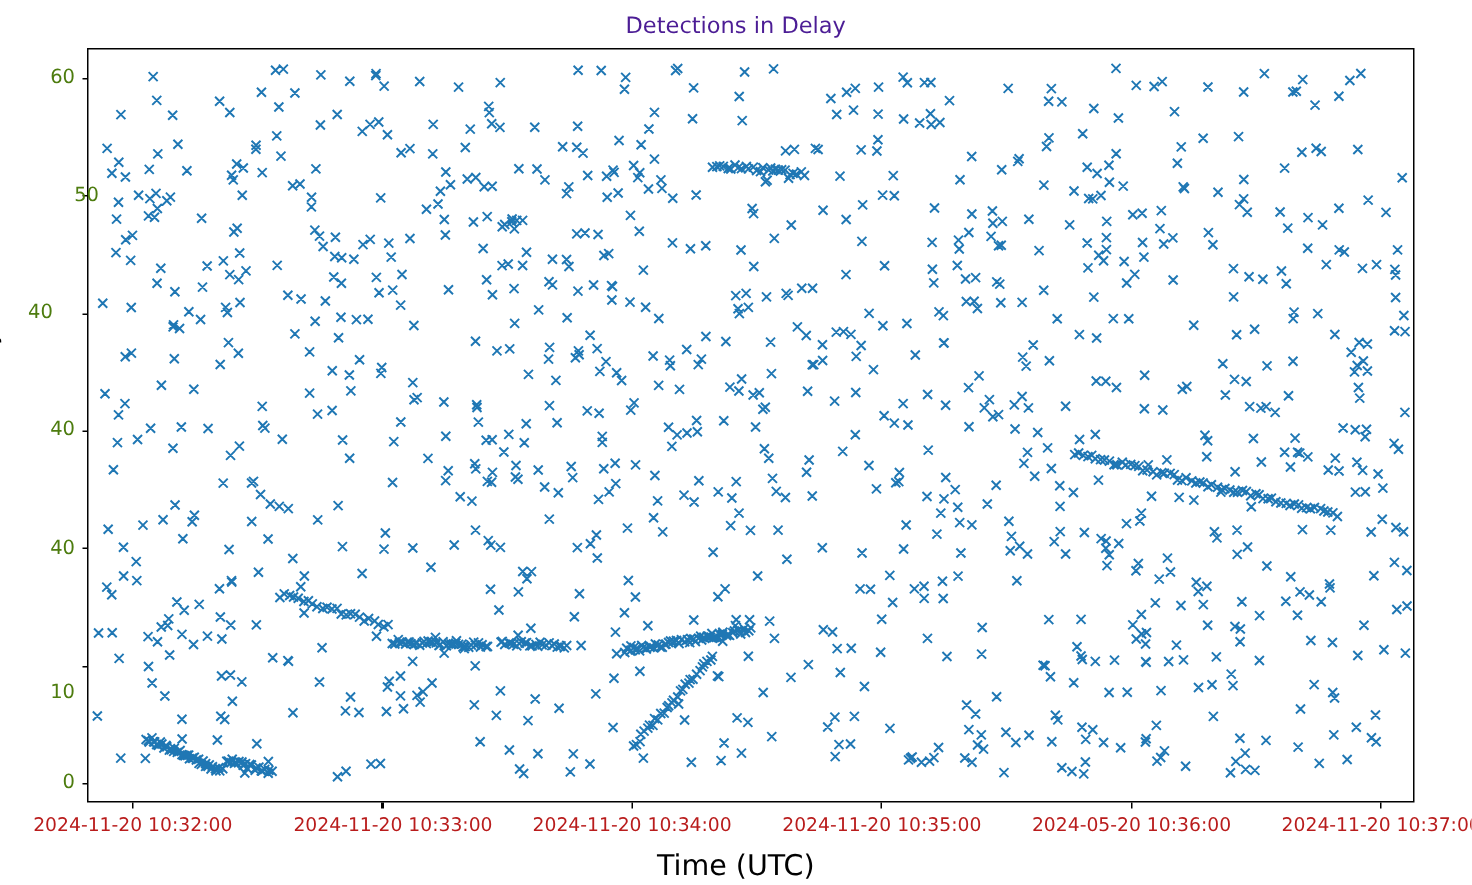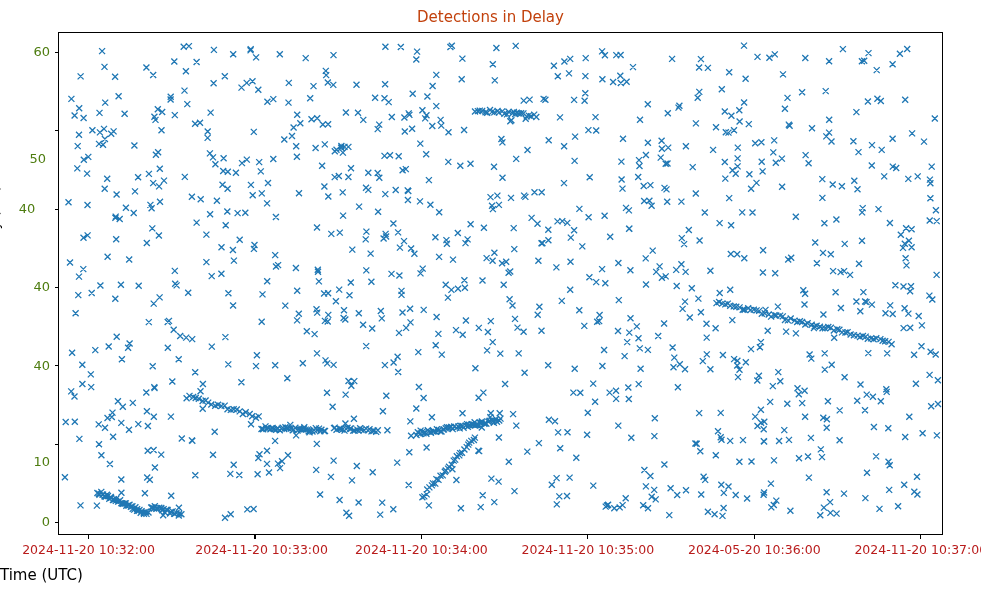--- a/index.html
+++ b/index.html
@@ -4,21 +4,21 @@
 <title>Detections in Delay</title>
 <style>
   html,body{margin:0;padding:0;background:#ffffff;}
   body{width:981px;height:590px;overflow:hidden;
        font-family:"DejaVu Sans","Liberation Sans",sans-serif;
        color:#000000;}
   #figure{position:relative;width:981px;height:590px;background:#ffffff;}
 
   #chart-title{
     position:absolute;left:0;top:8px;width:981px;
-    text-align:center;font-size:15px;line-height:18px;color:#c2410c;
+    text-align:center;font-size:15px;line-height:18px;color:#4c1d95;
   }
 
   
   #axes{
     position:absolute;left:58px;top:32px;
     width:885px;height:503px;
     border:1.1px solid #000000;
     box-sizing:border-box;
     background:#ffffff;
     overflow:hidden;
@@ -39,22 +39,22 @@
   }
 
   #ylabel{
     position:absolute;left:-6px;top:250px;
     font-size:13.5px;color:#000;
     transform:translate(-50%,-50%) rotate(-90deg);
     transform-origin:center center;
     white-space:nowrap;
   }
   #xlabel{
-    position:absolute;left:0;top:566px;width:981px;
-    font-size:15px;color:#000;
+    position:absolute;left:0;top:566px;width:981px;text-align:center;
+    font-size:19px;color:#000;
   }
   #tick-layer{position:absolute;left:0;top:0;width:981px;height:590px;pointer-events:none;}
   #tick-layer > *{pointer-events:auto;}
 </style>
 </head>
 <body>
 
 <div id="figure">
 
   <div id="chart-title">Detections in Delay</div>
@@ -75,29 +75,29 @@
         <div class="ytick-label" style="left: 4px; top: 515.464px;">0</div>
         <div class="ytick" style="left: 54.5px; top: 443.615px; position: absolute;"></div>
         <div class="ytick-label" style="left: 4px; top: 437.115px; margin-top: 18px;">10</div>
         <div class="ytick" style="left: 54.5px; top: 365.266px; position: absolute;"></div>
         <div class="ytick-label" style="left: 4px; top: 358.766px;">40</div>
         <div class="ytick" style="left: 54.5px; top: 286.917px; position: absolute;"></div>
         <div class="ytick-label" style="left: 4px; top: 280.417px;">40</div>
         <div class="ytick" style="left: 54.5px; top: 208.569px; position: absolute;"></div>
         <div class="ytick-label" style="left: 4px; top: 202.069px; text-align: center;">40</div>
         <div class="ytick" style="left: 54.5px; top: 130.22px; position: absolute;"></div>
-        <div class="ytick-label" style="left: 0; top: 123.72px; margin-top: 28px;">50</div>
+        <div class="ytick-label" style="left: 20px; top: 123.72px;">50</div>
         <div class="ytick" style="left: 54.5px; top: 51.8707px; position: absolute;"></div>
         <div class="ytick-label" style="left: 4px; top: 45.3707px;">60</div>
       </div>
     <div id="xtick-container">
         <div class="xtick" style="position: absolute; left: 88.0172px; top: 535px;"></div>
         <div class="xtick-label" style="left: 8.51724px; top: 542px;">2024-11-20 10:32:00</div>
         <div class="xtick" style="position: absolute; left: 254.475px; top: 535px;"></div>
-        <div class="xtick-label" style="left: 168px; top: 542px; text-align: right;">2024-11-20 10:33:00</div>
+        <div class="xtick-label" style="left: 182px; top: 542px;">2024-11-20 10:33:00</div>
         <div class="xtick" style="position: absolute; left: 420.933px; top: 535px;"></div>
         <div class="xtick-label" style="left: 341.433px; top: 542px;">2024-11-20 10:34:00</div>
         <div class="xtick" style="position: absolute; left: 587.39px; top: 535px;"></div>
         <div class="xtick-label" style="left: 507.89px; top: 542px;">2024-11-20 10:35:00</div>
         <div class="xtick" style="position: absolute; left: 753.848px; top: 535px;"></div>
         <div class="xtick-label" style="left: 674.348px; top: 542px;">2024-05-20 10:36:00</div>
         <div class="xtick" style="position: absolute; left: 920.306px; top: 535px;"></div>
         <div class="xtick-label" style="left: 840.806px; top: 542px;">2024-11-20 10:37:00</div>
       </div>
   </div>

